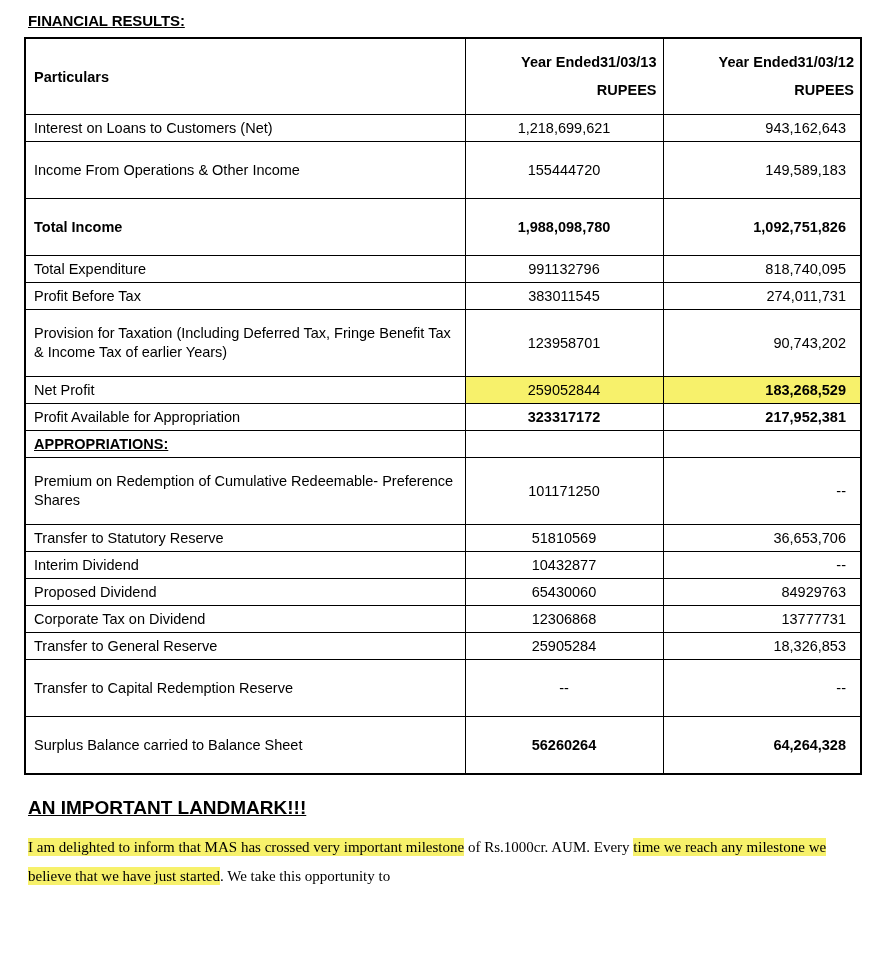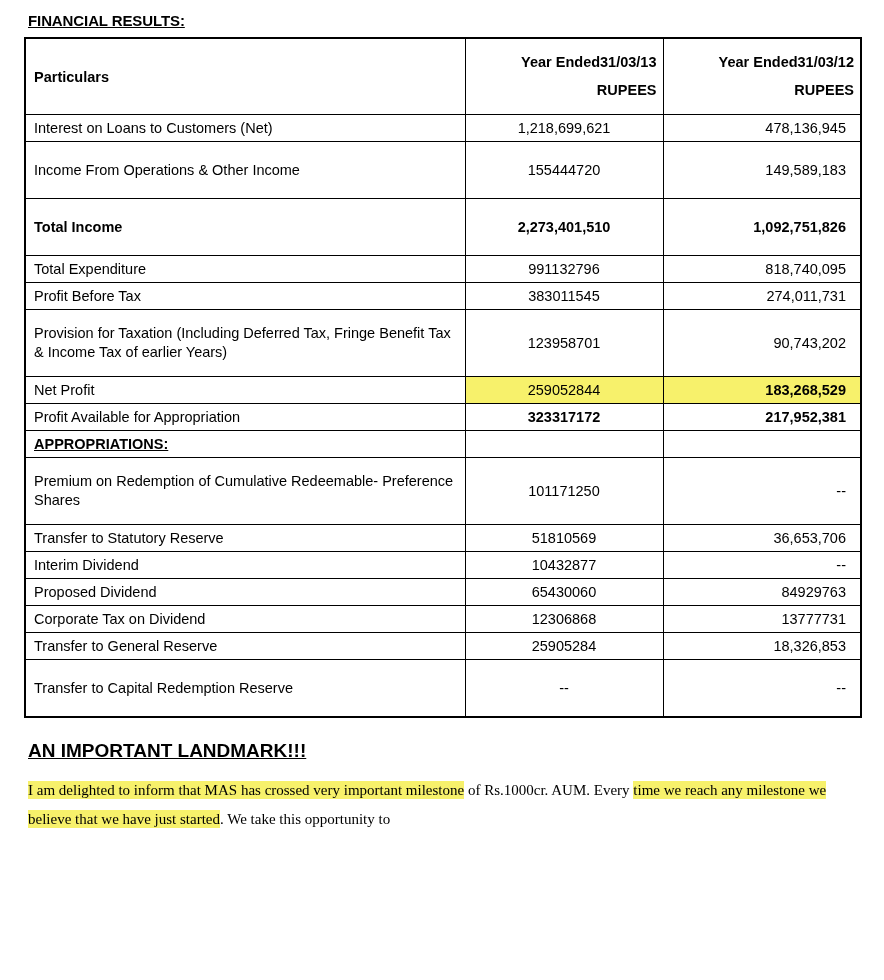--- a/index.html
+++ b/index.html
@@ -125,32 +125,32 @@
         </td>
         <td class="head-cell">
           <div>Year Ended31/03/12</div>
           <div>RUPEES</div>
         </td>
       </tr>
 
       <tr>
         <td class="label">Interest on Loans to Customers (Net)</td>
         <td class="num center">1,218,699,621</td>
-        <td class="num">478,136,945</td>
+        <td class="num">943,162,643</td>
       </tr>
 
       <tr class="tall">
         <td class="label">Income From Operations &amp; Other Income</td>
         <td class="num center">155444720</td>
         <td class="num">149,589,183</td>
       </tr>
 
       <tr class="tall">
         <td class="label bold">Total Income</td>
-        <td class="num center bold">2,273,401,510</td>
+        <td class="num center bold">1,988,098,780</td>
         <td class="num bold">1,092,751,826</td>
       </tr>
 
       <tr>
         <td class="label">Total Expenditure</td>
         <td class="num center">991132796</td>
         <td class="num">818,740,095</td>
       </tr>
 
       <tr>
@@ -219,20 +219,25 @@
         <td class="num center">25905284</td>
         <td class="num">18,326,853</td>
       </tr>
 
       <tr class="tall">
         <td class="label">Transfer to Capital Redemption Reserve</td>
         <td class="num center dash">--</td>
         <td class="num dash">--</td>
       </tr>
 
+      <tr class="tall">
+        <td class="label">Surplus Balance carried to Balance Sheet</td>
+        <td class="num center bold">56260264</td>
+        <td class="num bold">64,264,328</td>
+      </tr>
     </tbody>
   </table>
 
   <div class="landmark">AN IMPORTANT LANDMARK!!!</div>
 
   <p class="para">
     <span class="mark">I am delighted to inform that MAS has crossed very important milestone</span><span> of Rs.1000cr. AUM. Every</span>
     <span class="mark">time we reach any milestone we believe that we have just started</span><span>. We take this opportunity to</span>
   </p>
 

